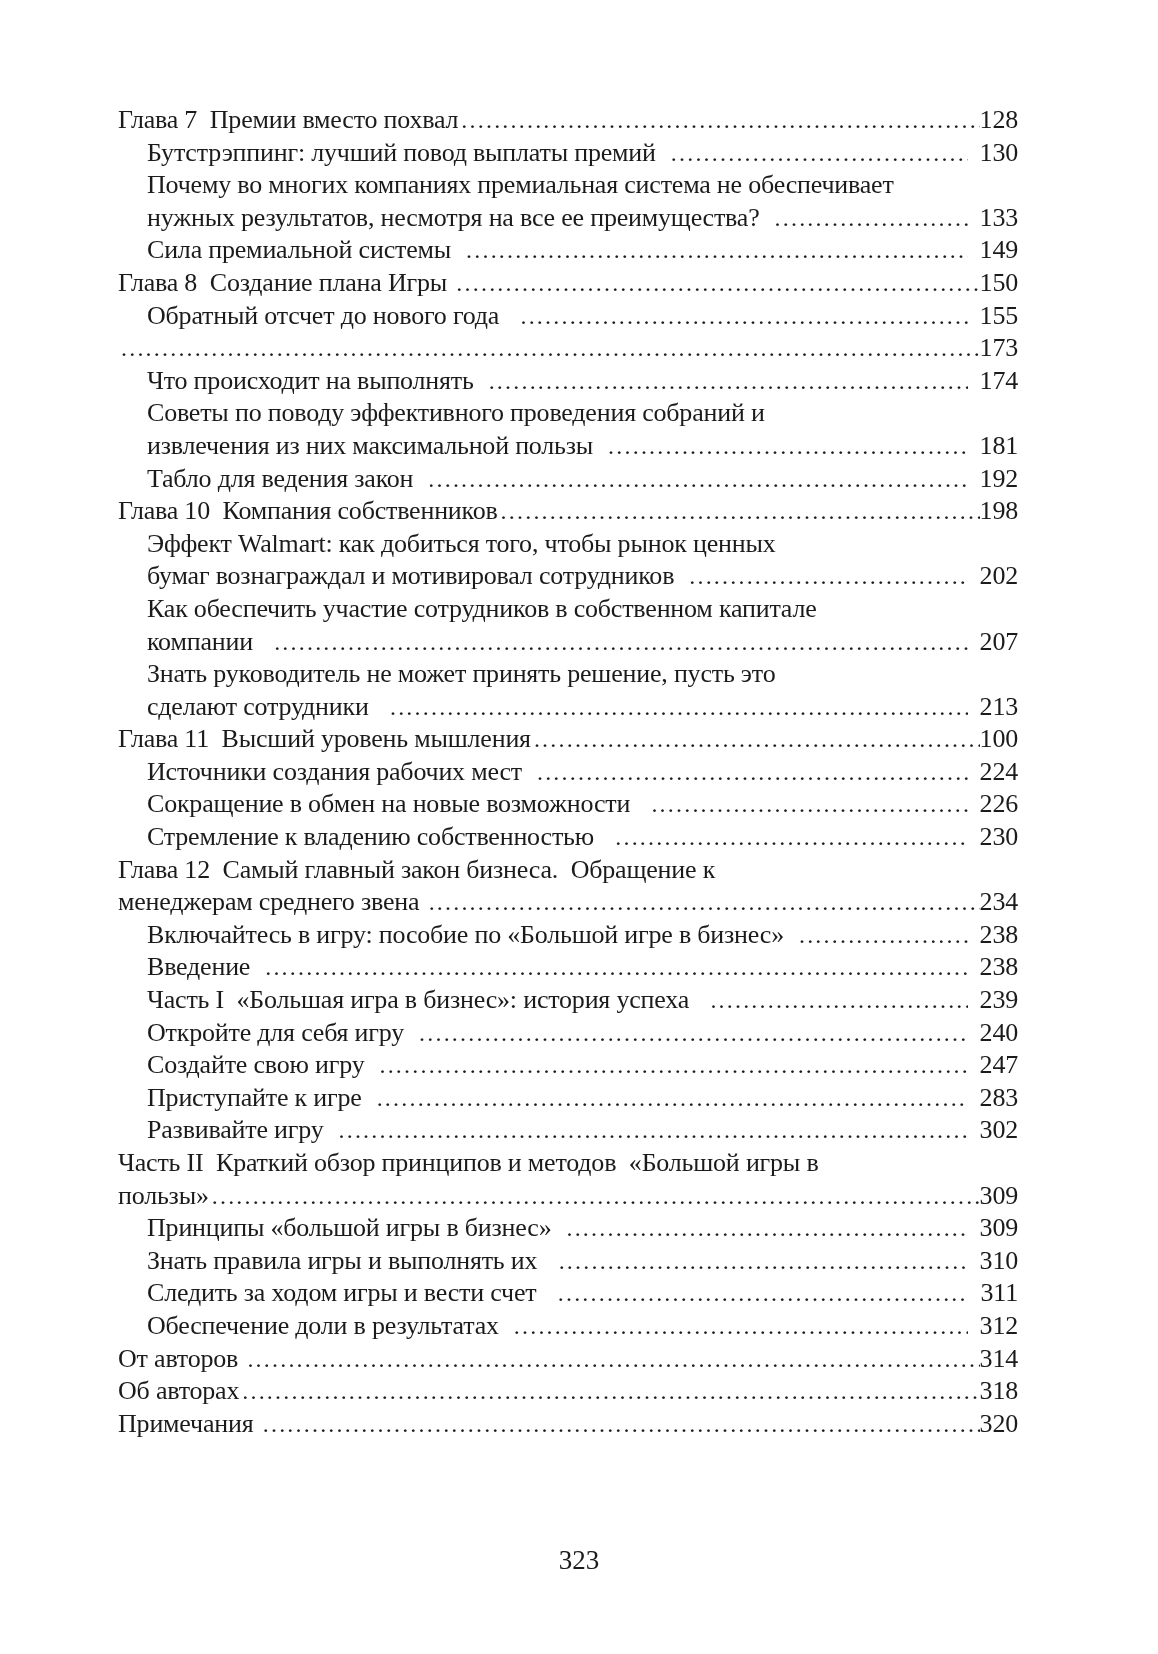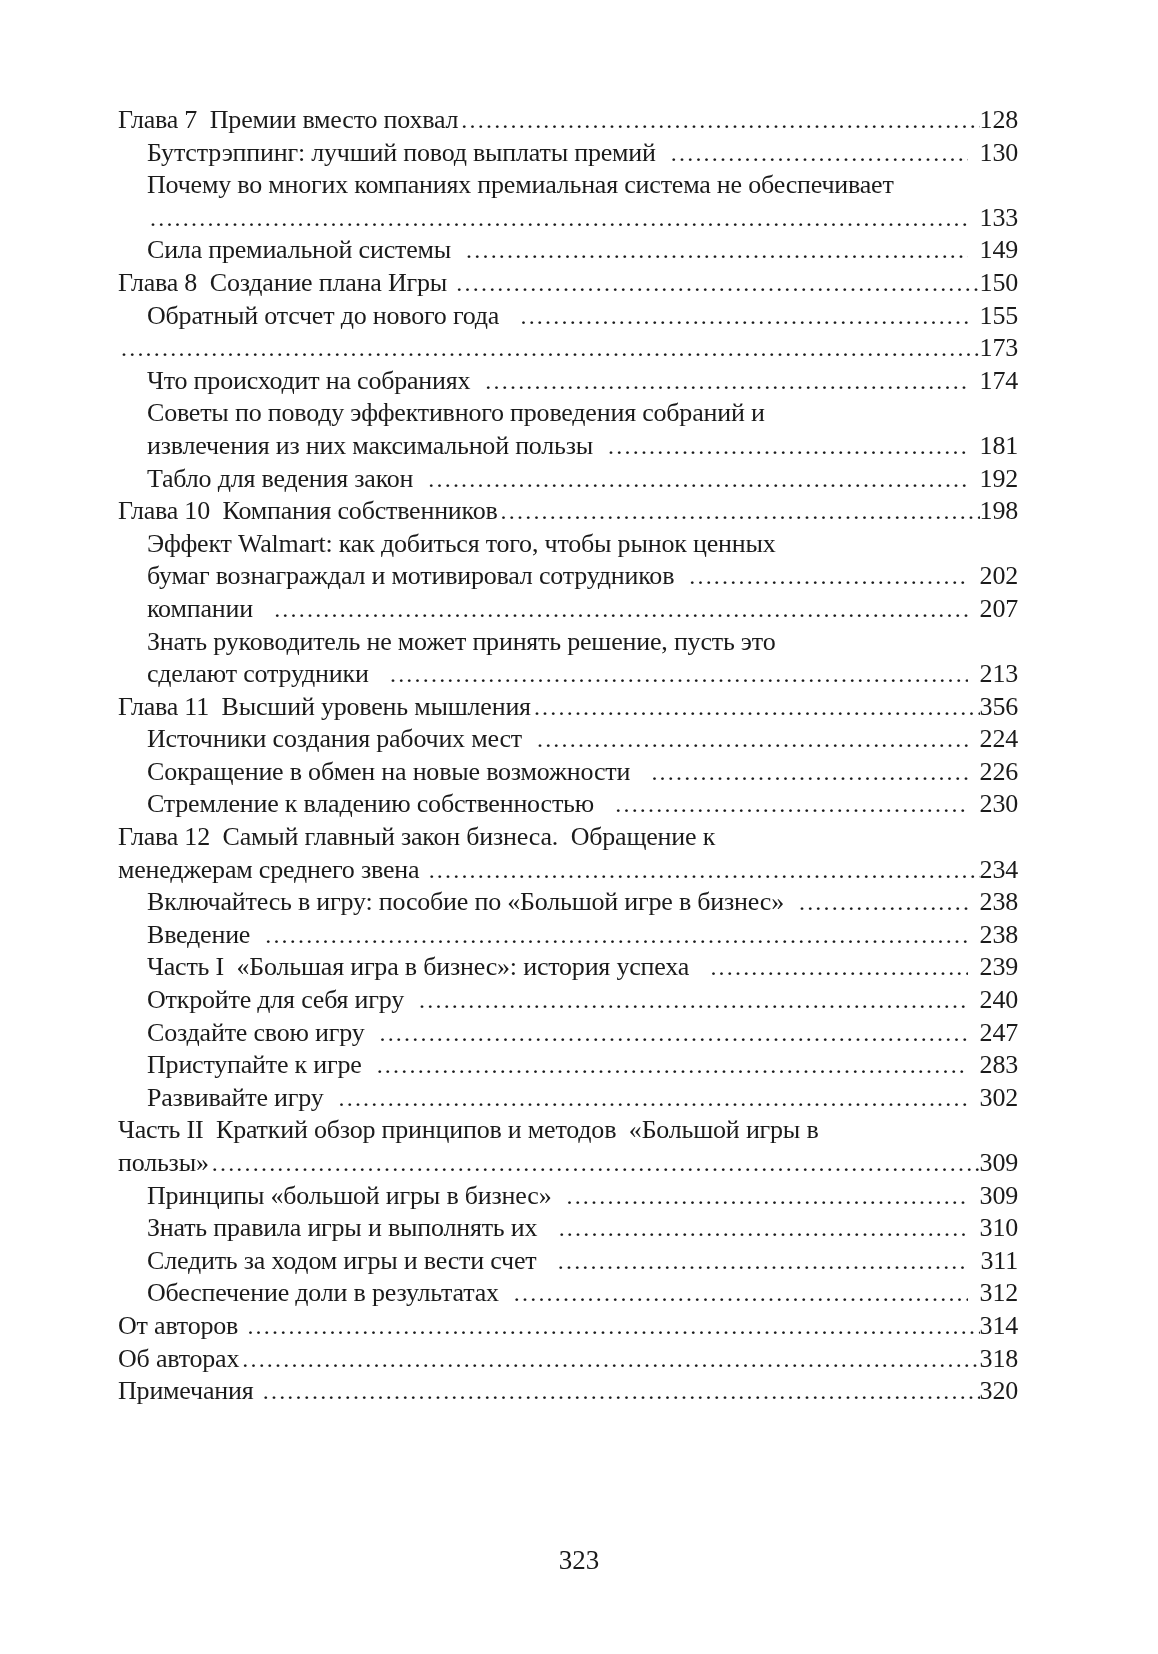--- a/index.html
+++ b/index.html
@@ -71,20 +71,21 @@
     </div>
     <div class="toc-line indent-1">
       <span class="text">Бутстрэппинг: лучший повод выплаты премий</span>
       <span class="leader">....................................................................................................................................................................................................................................................................</span>
       <span class="pagenum">130</span>
     </div>
     <div class="toc-line indent-1">
       <span class="text">Почему во многих компаниях премиальная система не обеспечивает</span>
     </div>
     <div class="toc-line indent-1">
+      <span class="text">нужных результатов, несмотря на все ее преимущества?</span>
       <span class="leader">....................................................................................................................................................................................................................................................................</span>
       <span class="pagenum">133</span>
     </div>
     <div class="toc-line indent-1">
       <span class="text">Сила премиальной системы</span>
       <span class="leader">....................................................................................................................................................................................................................................................................</span>
       <span class="pagenum">149</span>
     </div>
     <div class="toc-line indent-0">
       <span class="text">Глава 8  Создание плана Игры </span>
@@ -94,21 +95,21 @@
     <div class="toc-line indent-1">
       <span class="text">Обратный отсчет до нового года </span>
       <span class="leader">....................................................................................................................................................................................................................................................................</span>
       <span class="pagenum">155</span>
     </div>
     <div class="toc-line indent-0">
       <span class="leader">....................................................................................................................................................................................................................................................................</span>
       <span class="pagenum">173</span>
     </div>
     <div class="toc-line indent-1">
-      <span class="text">Что происходит на собраниях</span>
+      <span class="text">Что происходит на выполнять</span>
       <span class="leader">....................................................................................................................................................................................................................................................................</span>
       <span class="pagenum">174</span>
     </div>
     <div class="toc-line indent-1">
       <span class="text">Советы по поводу эффективного проведения собраний и</span>
     </div>
     <div class="toc-line indent-1">
       <span class="text">извлечения из них максимальной пользы</span>
       <span class="leader">....................................................................................................................................................................................................................................................................</span>
       <span class="pagenum">181</span>
@@ -125,36 +126,39 @@
     </div>
     <div class="toc-line indent-1">
       <span class="text">Эффект Walmart: как добиться того, чтобы рынок ценных</span>
     </div>
     <div class="toc-line indent-1">
       <span class="text">бумаг вознаграждал и мотивировал сотрудников</span>
       <span class="leader">....................................................................................................................................................................................................................................................................</span>
       <span class="pagenum">202</span>
     </div>
     <div class="toc-line indent-1">
+      <span class="text">Как обеспечить участие сотрудников в собственном капитале</span>
+    </div>
+    <div class="toc-line indent-1">
       <span class="text">компании </span>
       <span class="leader">....................................................................................................................................................................................................................................................................</span>
       <span class="pagenum">207</span>
     </div>
     <div class="toc-line indent-1">
       <span class="text">Знать руководитель не может принять решение, пусть это</span>
     </div>
     <div class="toc-line indent-1">
       <span class="text">сделают сотрудники </span>
       <span class="leader">....................................................................................................................................................................................................................................................................</span>
       <span class="pagenum">213</span>
     </div>
     <div class="toc-line indent-0">
       <span class="text">Глава 11  Высший уровень мышления</span>
       <span class="leader">....................................................................................................................................................................................................................................................................</span>
-      <span class="pagenum">356</span>
+      <span class="pagenum">100</span>
     </div>
     <div class="toc-line indent-1">
       <span class="text">Источники создания рабочих мест</span>
       <span class="leader">....................................................................................................................................................................................................................................................................</span>
       <span class="pagenum">224</span>
     </div>
     <div class="toc-line indent-1">
       <span class="text">Сокращение в обмен на новые возможности </span>
       <span class="leader">....................................................................................................................................................................................................................................................................</span>
       <span class="pagenum">226</span>

